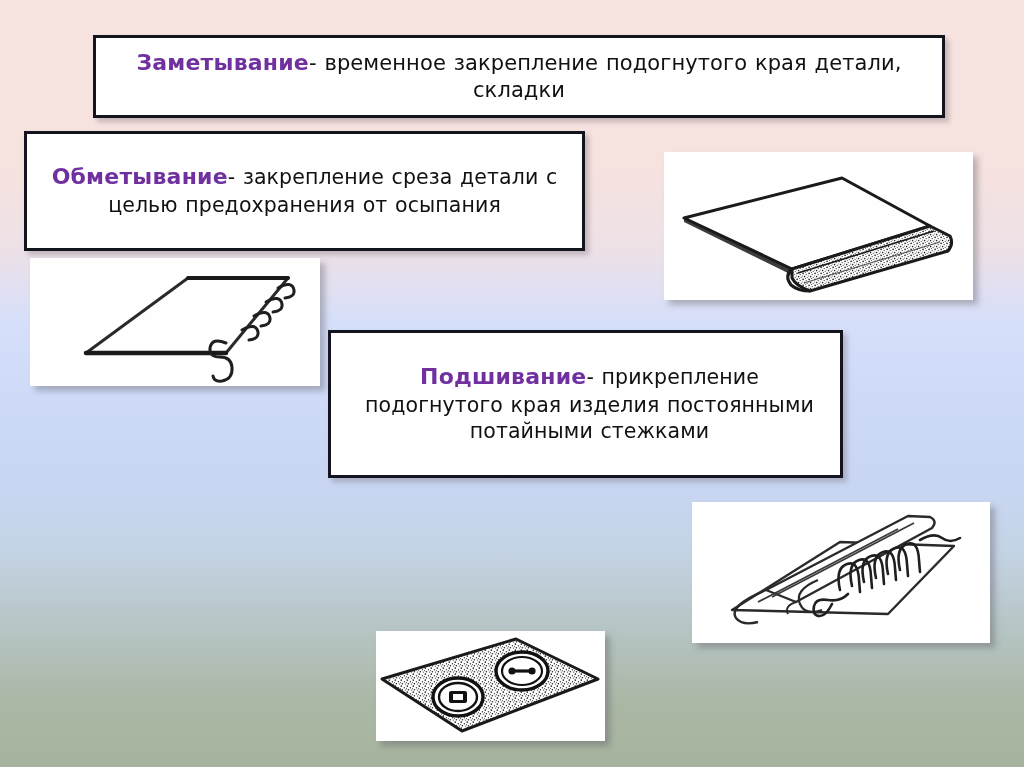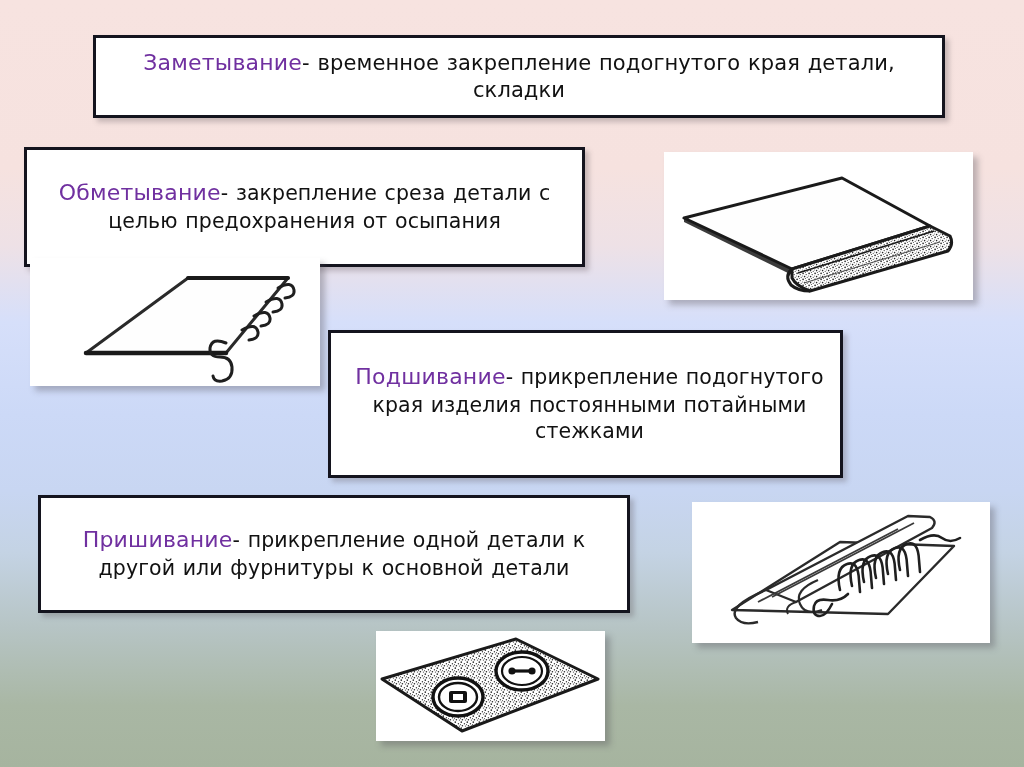--- a/index.html
+++ b/index.html
@@ -47,27 +47,27 @@
   .def-text {
     font-family: "DejaVu Sans", "Liberation Sans", sans-serif;
     font-size: 20.5px;
     line-height: 1.30;
     color: #111111;
     letter-spacing: 0.1px;
     word-spacing: 1px;
   }
   .term {
     color: #7030a0;
-    font-weight: normal;
+    font-weight: bold;
     font-size: 22px;
     letter-spacing: 0.2px;
   }
 
   #box-zametyvanie { left: 93px;  top: 35px;  width: 852px; height: 83px; }
-  #box-obmetyvanie { left: 24px;  top: 131px; width: 561px; height: 120px; margin-top: 16px; }
+  #box-obmetyvanie { left: 24px;  top: 131px; width: 561px; height: 120px; }
   #box-podshivanie { left: 328px; top: 330px; width: 515px; height: 148px; }
   #box-prishivanie { left: 38px;  top: 495px; width: 592px; height: 118px; }
 
   #box-zametyvanie .def-text { font-size: 21px; }
   #box-obmetyvanie .def-text { font-size: 20.5px; }
   #box-podshivanie .def-text { font-size: 20.5px; margin-left: 8px; }
   #box-prishivanie .def-text { font-size: 20.5px; }
 
   
   .pic-card {
@@ -100,25 +100,20 @@
       <span class="term">Обметывание</span><span>- </span><span>закрепление среза детали с  целью предохранения от осыпания</span>
     </div>
   </div>
 
   <div class="def-box" id="box-podshivanie">
     <div class="def-text">
       <span class="term">Подшивание</span><span>- </span><span>прикрепление подогнутого края изделия постоянными потайными стежками</span>
     </div>
   </div>
 
-  <div class="def-box" id="box-prishivanie">
-    <div class="def-text">
-      <span class="term">Пришивание</span><span>- </span><span>прикрепление одной детали к другой или фурнитуры к основной детали</span>
-    </div>
-  </div>
 
   <div class="pic-card" id="pic-overcast-edge">
     <svg viewBox="0 0 309 148" xmlns="http://www.w3.org/2000/svg">
       <defs>
         <pattern id="speckleA" width="6" height="6" patternUnits="userSpaceOnUse">
           <rect width="6" height="6" fill="#ffffff"></rect>
           <circle cx="1.1" cy="1.3" r="0.85" fill="#2b2b2b"></circle>
           <circle cx="4.2" cy="2.6" r="0.7" fill="#3a3a3a"></circle>
           <circle cx="2.6" cy="4.6" r="0.8" fill="#252525"></circle>
           <circle cx="5.2" cy="5.3" r="0.6" fill="#444"></circle>

